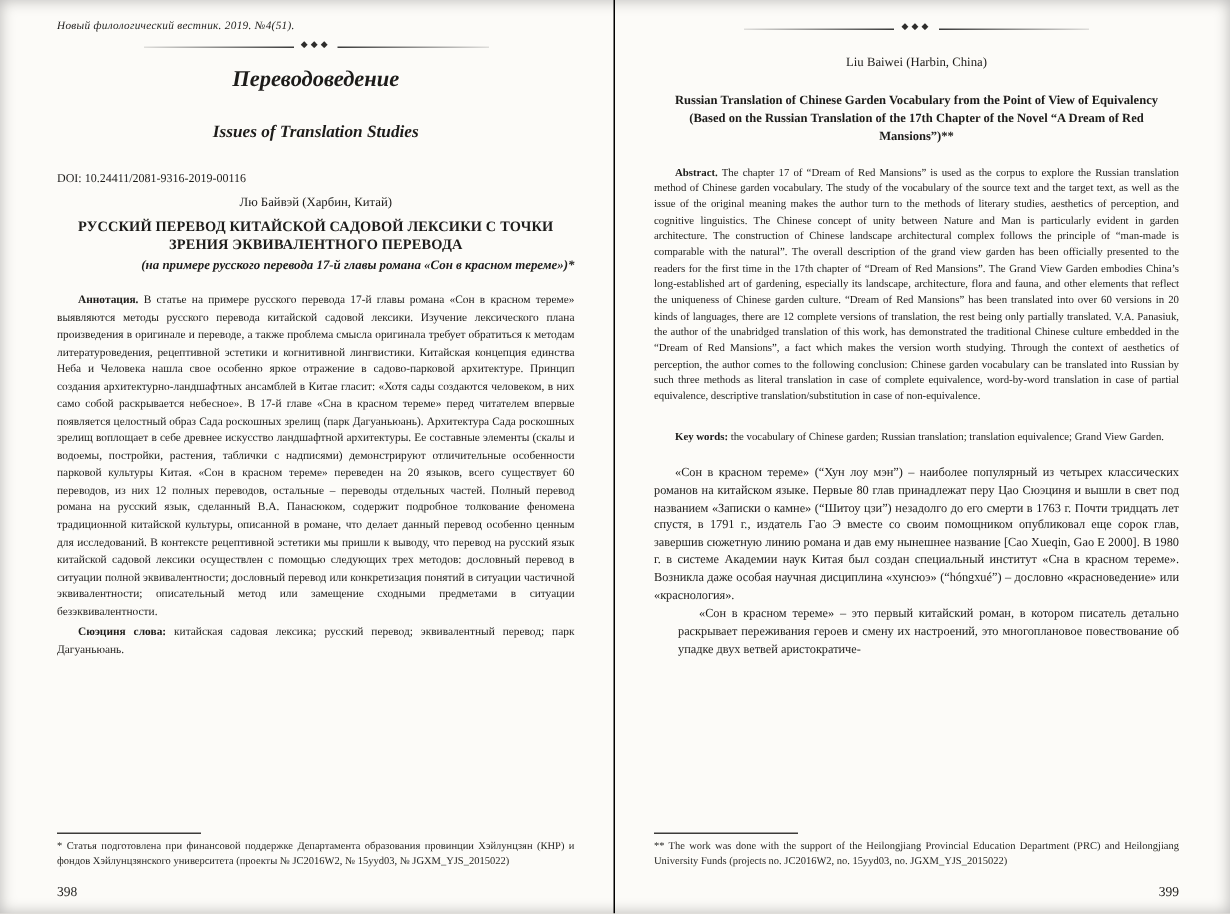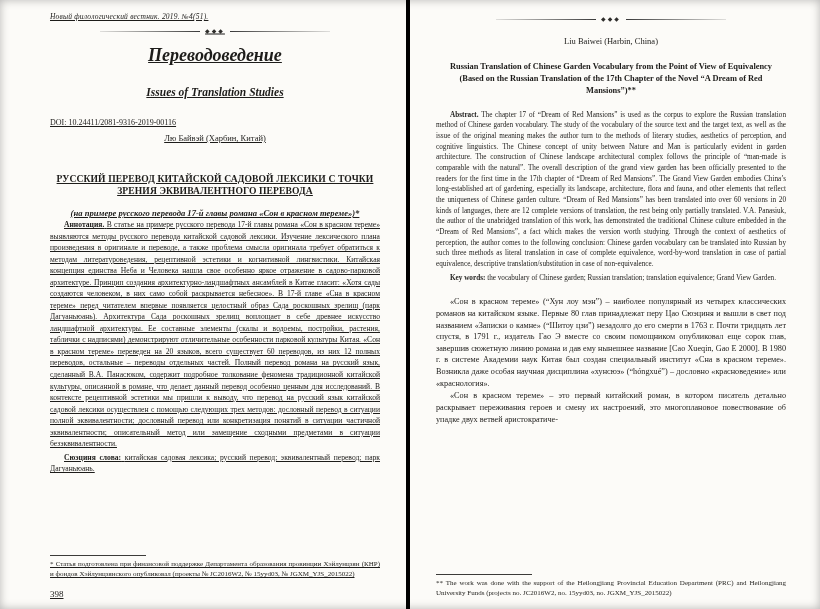--- a/index.html
+++ b/index.html
@@ -14,59 +14,59 @@
     width:820px; height:609px;
     display:flex;
     background:#fcfbf8;
     box-shadow:inset 0 0 10px rgba(0,0,0,.28);
   }
   .page {
     width:410px; height:609px;
     display:flex; flex-direction:column;
     position:relative;
   }
-  .page.left  { padding:12px 26px 10px 50px; border-right:4px solid #000000;text-decoration:underline; }
+  .page.left  { padding:12px 26px 10px 38px; border-right:1px solid #000000; }
   .page.right { padding:12px 34px 10px 26px; }
 
   .journal-header { font-style:italic; font-size:7.5px; letter-spacing:.2px; }
 
   .ornament { margin:7px auto 2px; width:230px; display:flex; align-items:center; gap:5px; }
   .page.right .ornament { margin-top:4px; }
   .orn-line { flex:1; height:2px;
     background:linear-gradient(to bottom,#3a3a3a 0 1px,transparent 1px 50%,#3a3a3a 50% calc(50% + 1px),transparent 0);
     background:#3a3a3a; height:1px; }
   .orn-line.l { background:linear-gradient(to right, rgba(58,58,58,.15), #3a3a3a); }
   .orn-line.r { background:linear-gradient(to left, rgba(58,58,58,.15), #3a3a3a); }
   .orn-glyph { font-size:6px; letter-spacing:2px; color:#2e2d2b; line-height:1; transform:translateY(-.5px); }
 
-  .section-ru { text-align:center; font-weight:bold; font-style:italic; font-size:18px; margin-top:9px; }
+  .section-ru { text-align:center; font-weight:bold; font-style:italic; font-size:15px; margin-top:9px; }
   .section-en { text-align:center; font-weight:bold; font-style:italic; font-size:11.5px; margin-top:20px; }
   .doi { font-size:8px; margin-top:20px; }
   .author { text-align:center; font-size:8.5px; margin-top:6px; }
-  .title-main { text-align:center; font-weight:bold; font-size:9.6px; line-height:1.3; margin-top:30px; letter-spacing:.1px; }
-  .title-sub  { text-align:center; font-weight:bold; font-style:italic; font-size:8.6px; line-height:1.3; margin-top:10px; }
+  .title-main { text-align:center; font-weight:bold; font-size:9.6px; line-height:1.3; margin-top:7px; letter-spacing:.1px; }
+  .title-sub  { text-align:right; font-weight:bold; font-style:italic; font-size:8.6px; line-height:1.3; margin-top:0; }
 
   .para { font-size:7.6px; line-height:1.52; text-align:justify; text-indent:14px; }
-  .abstract { }
+  .abstract { margin-top:12px; }
   .keywords { margin-top:2px; }
   .b { font-weight:bold; }
 
   .page-footer { margin-top:auto; }
   .fn-rule { width:96px; height:1px; background:#3c3b39; margin:6px 0 4px; }
   .footnote { font-size:7px; line-height:1.4; text-align:justify; color:#262522; }
   .page-num { font-size:9px; margin-top:9px; }
   .page.right .page-num { text-align:right; }
 
   .author-en { text-align:center; font-size:8.5px; margin-top:12px; }
   .title-en { text-align:center; font-weight:bold; font-size:8.4px; line-height:1.42; margin-top:15px; padding:0 8px; }
   .abstract-en { font-size:7.2px; line-height:1.48; margin-top:13px; }
-  .keywords-en { font-size:7.2px; line-height:1.48; margin-top:3px; }
+  .keywords-en { font-size:7.2px; line-height:1.48; margin-top:16px; }
   .body-para { font-size:8.2px; line-height:1.42; }
   .body-para.first { margin-top:13px; }
-  .body-para + .body-para { margin-top:1px; }
+  .body-para + .body-para { margin-top:1px;margin-left:16px; }
 </style>
 </head>
 <body>
 
 <div class="spread">
 
   <section class="page left">
     <div class="journal-header">Новый филологический вестник. 2019. №4(51).</div>
 
     <div class="ornament">
@@ -84,21 +84,21 @@
 
     <div class="title-main">РУССКИЙ ПЕРЕВОД КИТАЙСКОЙ САДОВОЙ ЛЕКСИКИ С ТОЧКИ ЗРЕНИЯ ЭКВИВАЛЕНТНОГО ПЕРЕВОДА</div>
     <div class="title-sub">(на примере русского перевода 17-й главы романа «Сон в красном тереме»)*</div>
 
     <p class="para abstract"><span class="b">Аннотация.</span> <span>В статье на примере русского перевода 17-й главы романа «Сон в красном тереме» выявляются методы русского перевода китайской садовой лексики. Изучение лексического плана произведения в оригинале и переводе, а также проблема смысла оригинала требует обратиться к методам литературоведения, рецептивной эстетики и когнитивной лингвистики. Китайская концепция единства Неба и Человека нашла свое особенно яркое отражение в садово-парковой архитектуре. Принцип создания архитектурно-ландшафтных ансамблей в Китае гласит: «Хотя сады создаются человеком, в них само собой раскрывается небесное». В 17-й главе «Сна в красном тереме» перед читателем впервые появляется целостный образ Сада роскошных зрелищ (парк Дагуаньюань). Архитектура Сада роскошных зрелищ воплощает в себе древнее искусство ландшафтной архитектуры. Ее составные элементы (скалы и водоемы, постройки, растения, таблички с надписями) демонстрируют отличительные особенности парковой культуры Китая. «Сон в красном тереме» переведен на 20 языков, всего существует 60 переводов, из них 12 полных переводов, остальные – переводы отдельных частей. Полный перевод романа на русский язык, сделанный В.А. Панасюком, содержит подробное толкование феномена традиционной китайской культуры, описанной в романе, что делает данный перевод особенно ценным для исследований. В контексте рецептивной эстетики мы пришли к выводу, что перевод на русский язык китайской садовой лексики осуществлен с помощью следующих трех методов: дословный перевод в ситуации полной эквивалентности; дословный перевод или конкретизация понятий в ситуации частичной эквивалентности; описательный метод или замещение сходными предметами в ситуации безэквивалентности.</span></p>
 
     <p class="para keywords"><span class="b">Сюэциня слова:</span> <span>китайская садовая лексика; русский перевод; эквивалентный перевод; парк Дагуаньюань.</span></p>
 
     <footer class="page-footer">
       <div class="fn-rule"></div>
-      <div class="footnote">* Статья подготовлена при финансовой поддержке Департамента образования провинции Хэйлунцзян (КНР) и фондов Хэйлунцзянского опубликовал (проекты № JC2016W2, № 15yyd03, № JGXM_YJS_2015022)</div>
+      <div class="footnote">* Статья подготовлена при финансовой поддержке Департамента образования провинции Хэйлунцзян (КНР) и фондов Хэйлунцзянского университета (проекты № JC2016W2, № 15yyd03, № JGXM_YJS_2015022)</div>
       <div class="page-num">398</div>
     </footer>
   </section>
 
   <section class="page right">
     <div class="ornament">
       <span class="orn-line l"></span>
       <span class="orn-glyph">◆◆◆</span>
       <span class="orn-line r"></span>
     </div>
@@ -110,16 +110,17 @@
     <p class="para abstract-en"><span class="b">Abstract.</span> <span>The chapter 17 of “Dream of Red Mansions” is used as the corpus to explore the Russian translation method of Chinese garden vocabulary. The study of the vocabulary of the source text and the target text, as well as the issue of the original meaning makes the author turn to the methods of literary studies, aesthetics of perception, and cognitive linguistics. The Chinese concept of unity between Nature and Man is particularly evident in garden architecture. The construction of Chinese landscape architectural complex follows the principle of “man-made is comparable with the natural”. The overall description of the grand view garden has been officially presented to the readers for the first time in the 17th chapter of “Dream of Red Mansions”. The Grand View Garden embodies China’s long-established art of gardening, especially its landscape, architecture, flora and fauna, and other elements that reflect the uniqueness of Chinese garden culture. “Dream of Red Mansions” has been translated into over 60 versions in 20 kinds of languages, there are 12 complete versions of translation, the rest being only partially translated. V.A. Panasiuk, the author of the unabridged translation of this work, has demonstrated the traditional Chinese culture embedded in the “Dream of Red Mansions”, a fact which makes the version worth studying. Through the context of aesthetics of perception, the author comes to the following conclusion: Chinese garden vocabulary can be translated into Russian by such three methods as literal translation in case of complete equivalence, word-by-word translation in case of partial equivalence, descriptive translation/substitution in case of non-equivalence.</span></p>
 
     <p class="para keywords-en"><span class="b">Key words:</span> <span>the vocabulary of Chinese garden; Russian translation; translation equivalence; Grand View Garden.</span></p>
 
     <p class="para body-para first">«Сон в красном тереме» (“Хун лоу мэн”) – наиболее популярный из четырех классических романов на китайском языке. Первые 80 глав принадлежат перу Цао Сюэциня и вышли в свет под названием «Записки о камне» (“Шитоу цзи”) незадолго до его смерти в 1763 г. Почти тридцать лет спустя, в 1791 г., издатель Гао Э вместе со своим помощником опубликовал еще сорок глав, завершив сюжетную линию романа и дав ему нынешнее название [Cao Xueqin, Gao E 2000]. В 1980 г. в системе Академии наук Китая был создан специальный институт «Сна в красном тереме». Возникла даже особая научная дисциплина «хунсюэ» (“hóngxué”) – дословно «красноведение» или «краснология».</p>
     <p class="para body-para">«Сон в красном тереме» – это первый китайский роман, в котором писатель детально раскрывает переживания героев и смену их настроений, это многоплановое повествование об упадке двух ветвей аристократиче-</p>
 
     <footer class="page-footer">
       <div class="fn-rule"></div>
       <div class="footnote">** The work was done with the support of the Heilongjiang Provincial Education Department (PRC) and Heilongjiang University Funds (projects no. JC2016W2, no. 15yyd03, no. JGXM_YJS_2015022)</div>
+      <div class="page-num">399</div>
     </footer>
   </section>
 
 </div>
 
 </body></html>

